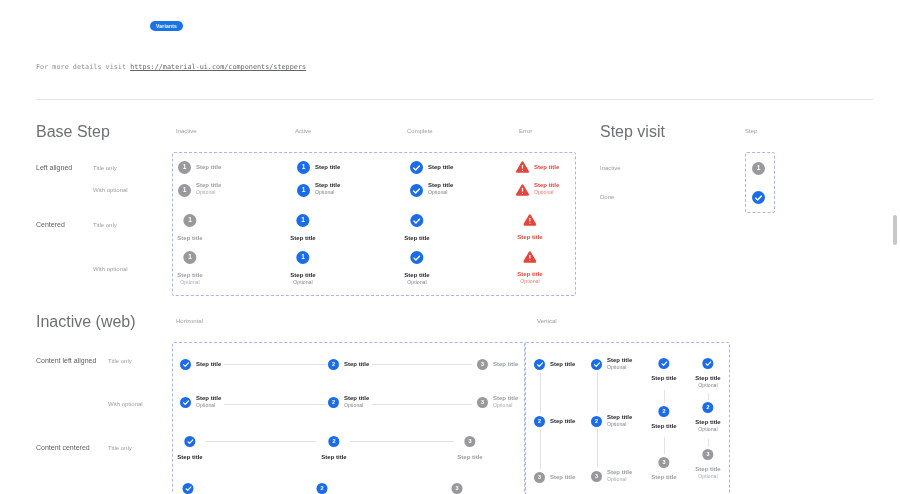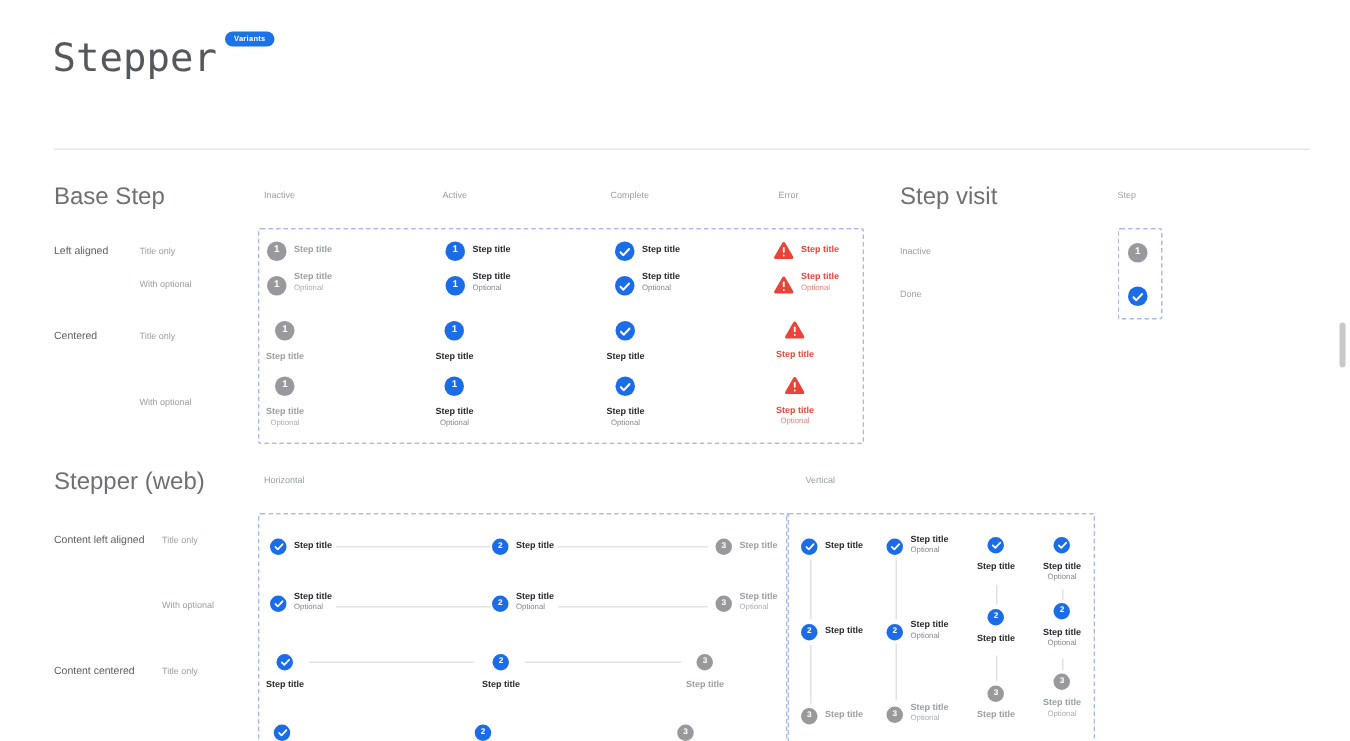--- a/index.html
+++ b/index.html
@@ -41,22 +41,24 @@
   .in-o{color:#a9aeb3}
   .er-o{color:#ef8276}
   .hl{height:1px;background:#e2e2e2}
   .vl{width:1px;background:#e2e2e2}
 </style>
 </head>
 <body>
 
 <div class="page">
 
-  <div class="abs ttl" style="left:35px;top:24px">Stepper</div>
   <div class="abs badge" style="left:150px;top:21px">Variants</div>
+  <div class="abs sub" style="left:36px;top:63px">
+    <span>For more details visit </span><a>https://material-ui.com/components/steppers</a>
+  </div>
   <div class="abs divider" style="left:36px;top:99px;width:837px"></div>
   <div class="abs sb" style="left:893px;top:215px;height:30px"></div>
 
   <div class="abs sec" style="left:36px;top:123px">Base Step</div>
   <div class="abs colh" style="left:176px;top:128px">Inactive</div>
   <div class="abs colh" style="left:295px;top:128px">Active</div>
   <div class="abs colh" style="left:407px;top:128px">Complete</div>
   <div class="abs colh" style="left:519px;top:128px">Error</div>
 
   <div class="abs rowl" style="left:36px;top:164px">Left aligned</div>
@@ -197,21 +199,21 @@
   <div class="abs subl" style="left:600px;top:165px">Inactive</div>
   <div class="abs subl" style="left:600px;top:194px">Done</div>
   <div class="abs dbox" style="left:745px;top:152px;width:28px;height:59px"></div>
   <span class="abs ci g" style="left:752px;top:162px">1</span>
   <span class="abs ci b" style="left:752px;top:191px">
       <svg width="7" height="6" viewBox="0 0 12 10">
         <path d="M1 5.2 4.4 8.6 11 1.6" fill="none" stroke="#fff" stroke-width="2.4" stroke-linecap="round" stroke-linejoin="round"></path>
       </svg>
     </span>
 
-  <div class="abs sec" style="left:36px;top:313px">Stepper (web)</div>
+  <div class="abs sec" style="left:36px;top:313px">Inactive (web)</div>
   <div class="abs colh" style="left:176px;top:318px">Horizontal</div>
   <div class="abs colh" style="left:537px;top:318px">Vertical</div>
   <div class="abs rowl" style="left:36px;top:357px">Content left aligned</div>
   <div class="abs subl" style="left:108px;top:358px">Title only</div>
   <div class="abs subl" style="left:108px;top:401px">With optional</div>
   <div class="abs rowl" style="left:36px;top:444px">Content centered</div>
   <div class="abs subl" style="left:108px;top:445px">Title only</div>
 
   <div class="abs dbox" style="left:172px;top:342px;width:352px;height:170px"></div>
   <div class="abs dbox" style="left:524px;top:342px;width:204px;height:170px"></div>

